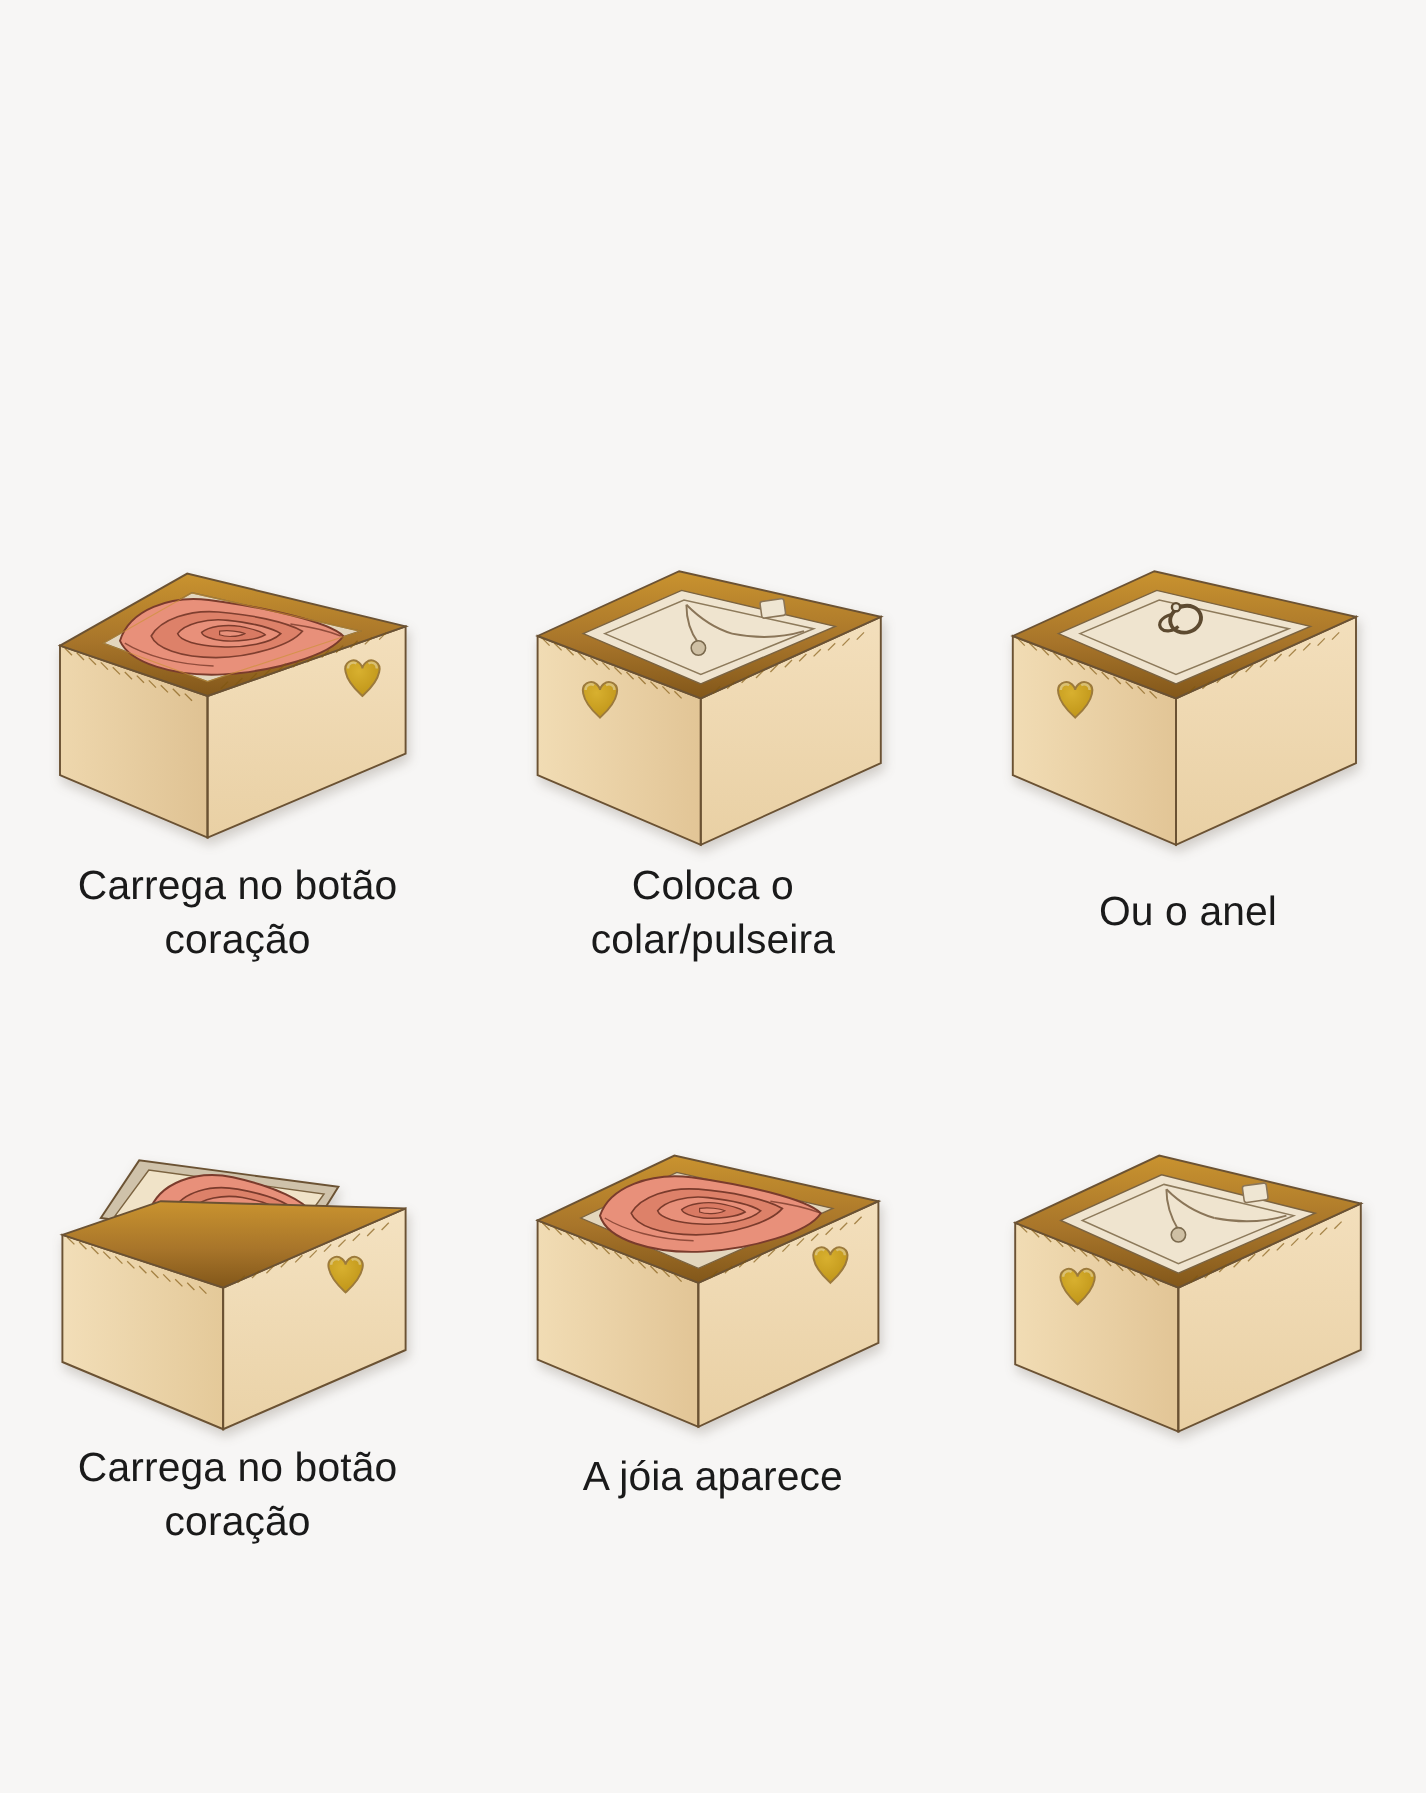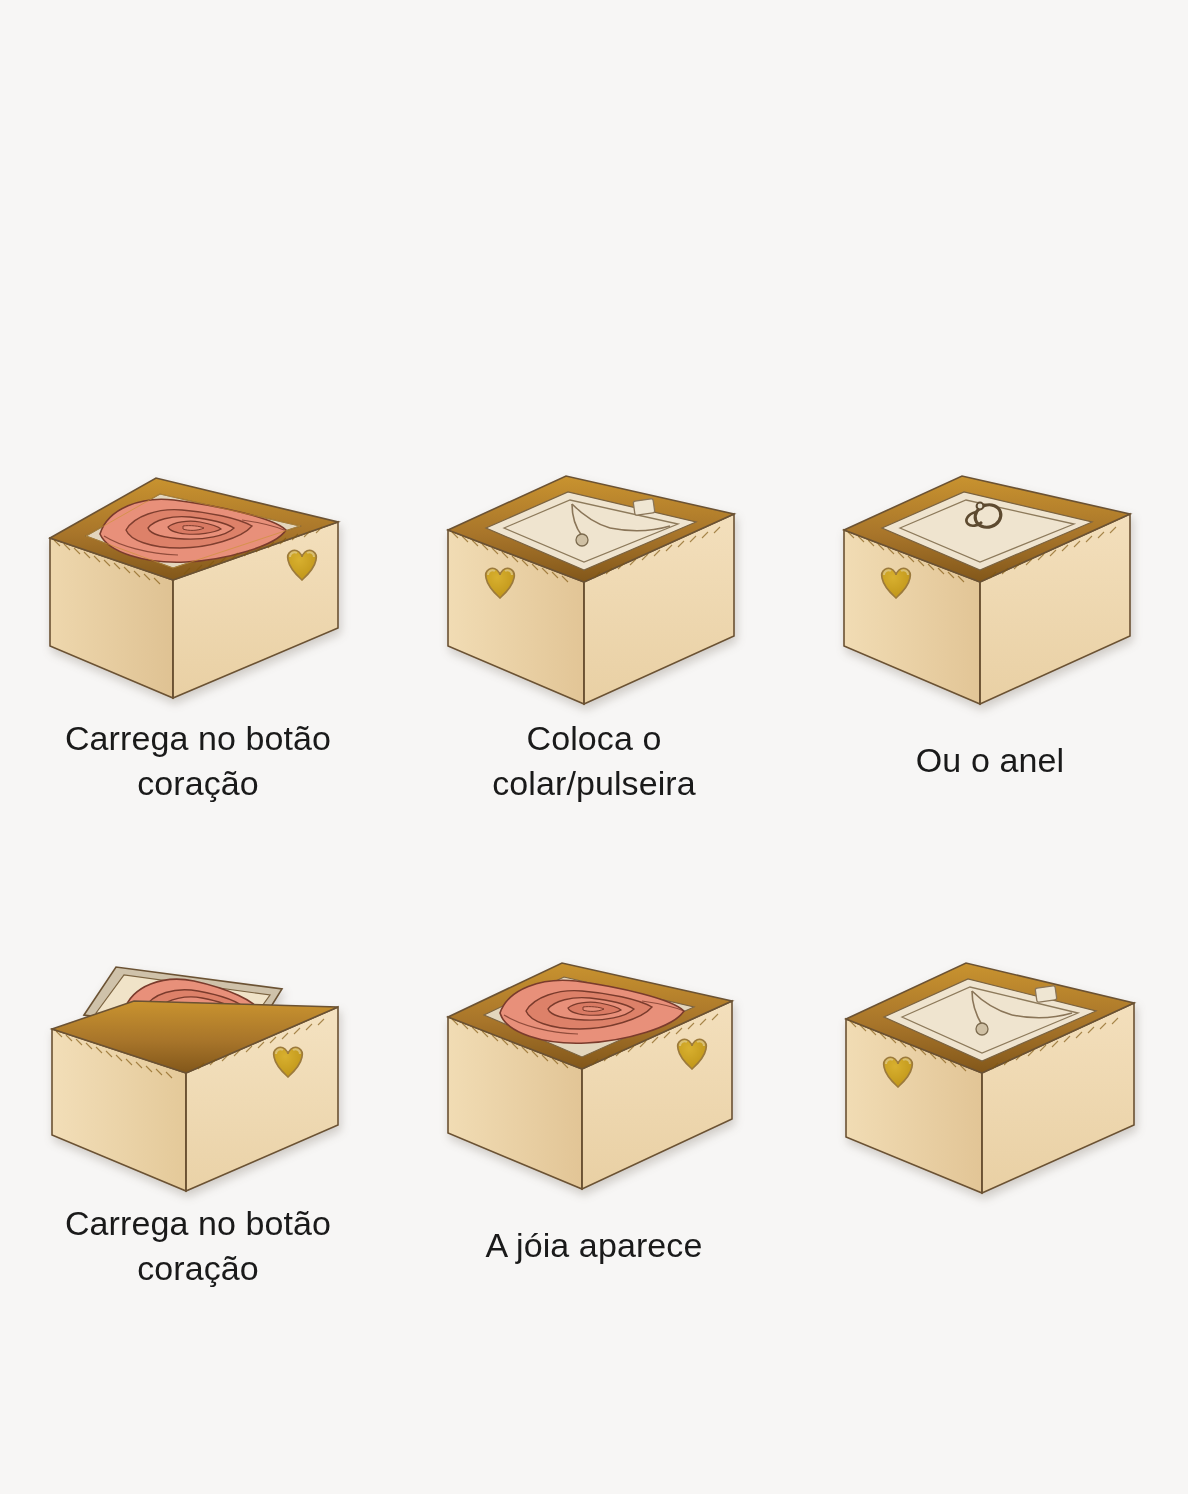--- a/index.html
+++ b/index.html
@@ -62,21 +62,21 @@
   .box-wrap {
     position: relative;
     width: 320px;
     height: 250px;
     filter: drop-shadow(2px 5px 5px rgba(70,55,35,0.22));
   }
   .box-svg { display: block; width: 320px; height: 250px; }
 
   
   .cap-shift-down { margin-top: 22px; }
-  .cap-shift-down2 { margin-top: 22px; }
+  .cap-shift-down2 { margin-top: 8px; }
 </style>
 </head>
 <body>
 
 <div class="sheet"></div>
 
 <div class="grid">
 
   <div class="cell"></div>
   <div class="cell"></div>

